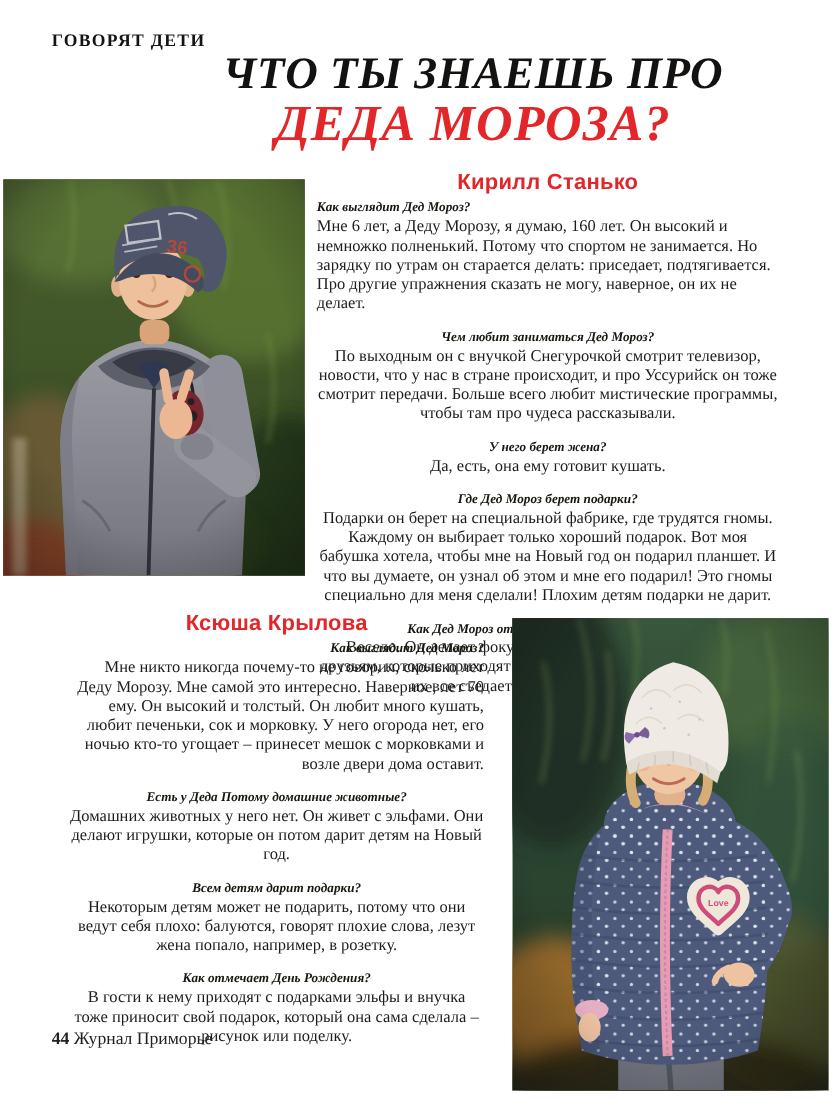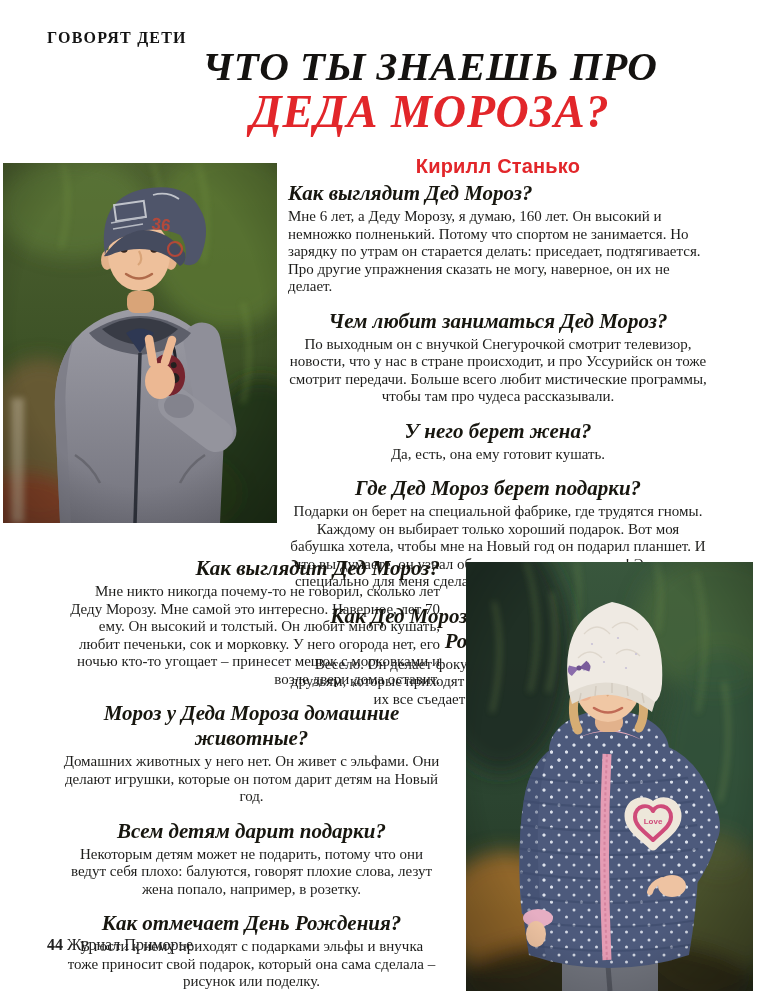--- a/index.html
+++ b/index.html
@@ -25,21 +25,21 @@
   .col{position:absolute;}
   .col1{left:288px;top:155px;width:420px;text-align:left;}
   .col2{left:63px;top:556px;width:377px;text-align:right;}
   .name{
     margin:0 0 3px;font-family:"Liberation Sans",sans-serif;
     font-weight:700;font-size:20px;color:#e2262a;letter-spacing:.2px;text-align:center;
   }
   .qa{margin:0;}
   .qa + .qa{margin-top:13px;text-align:center;}
   .qa h3{
-    margin:0 0 2px;font-style:italic;font-weight:700;font-size:21px;color:#17160f;
+    margin:0 0 2px;font-style:italic;font-weight:700;font-size:12px;color:#17160f;
   }
   .qa p{margin:0;font-size:15px;line-height:17.5px;color:#1d1d1b;}
   .footer{position:absolute;left:47px;top:936px;white-space:nowrap;}
   .footer .pagenum{font-size:16px;font-weight:600;color:#222;}
   .footer .mag{font-size:16px;color:#222;}
 </style>
 </head>
 <body>
 
 <div class="page">
@@ -165,26 +165,27 @@
       <h3>Где Дед Мороз берет подарки?</h3>
       <p>Подарки он берет на специальной фабрике, где трудятся гномы. Каждому он выбирает только хороший подарок. Вот моя бабушка хотела, чтобы мне на Новый год он подарил планшет. И что вы думаете, он узнал об этом и мне его подарил! Это гномы специально для меня сделали! Плохим детям подарки не дарит.</p>
     </div>
     <div class="qa">
       <h3>Как Дед Мороз отмечает свой День Рождения?</h3>
       <p>Весело. Он делает фокусы и показывает своим любимым друзьям, которые приходят к нему в гости. У него 400 тортов, он их все съедает на свой День Рождения.</p>
     </div>
   </section>
 
   <section class="col col2">
+    <h2 class="name">Ксюша Крылова</h2>
     <div class="qa">
       <h3>Как выглядит Дед Мороз?</h3>
       <p>Мне никто никогда почему-то не говорил, сколько лет Деду Морозу. Мне самой это интересно. Наверное, лет 70 ему. Он высокий и толстый. Он любит много кушать, любит печеньки, сок и морковку. У него огорода нет, его ночью кто-то угощает – принесет мешок с морковками и возле двери дома оставит.</p>
     </div>
     <div class="qa">
-      <h3>Мороз у Деда Мороза домашние животные?</h3>
+      <h3>Есть у Деда Потому домашние животные?</h3>
       <p>Домашних животных у него нет. Он живет с эльфами. Они делают игрушки, которые он потом дарит детям на Новый год.</p>
     </div>
     <div class="qa">
       <h3>Всем детям дарит подарки?</h3>
       <p>Некоторым детям может не подарить, потому что они ведут себя плохо: балуются, говорят плохие слова, лезут жена попало, например, в розетку.</p>
     </div>
     <div class="qa">
       <h3>Как отмечает День Рождения?</h3>
       <p>В гости к нему приходят с подарками эльфы и внучка тоже приносит свой подарок, который она сама сделала – рисунок или поделку.</p>
     </div>

